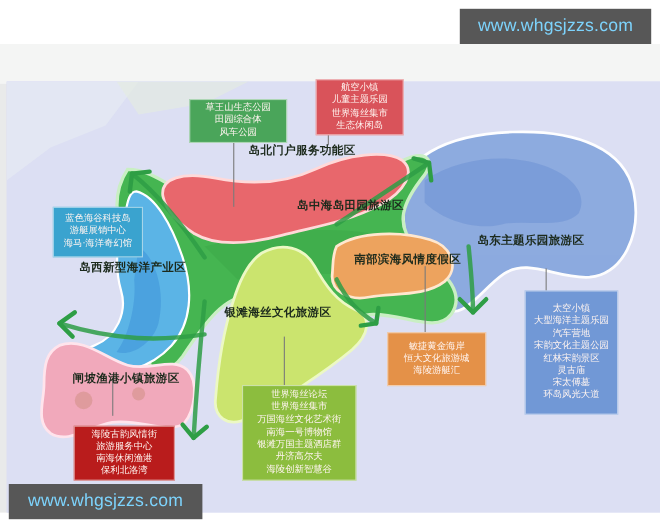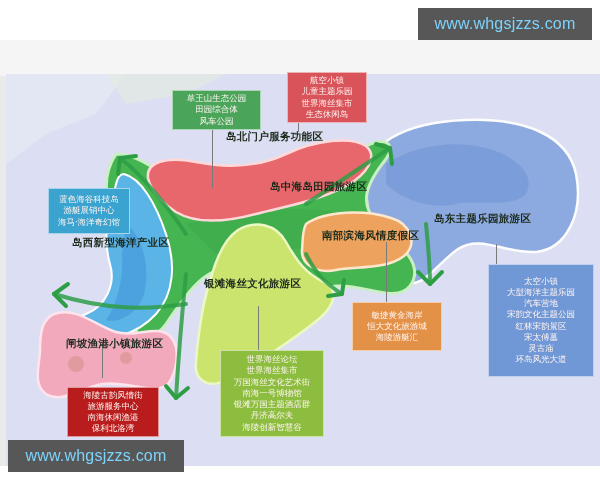--- a/index.html
+++ b/index.html
@@ -138,25 +138,25 @@
   <span>海陵创新智慧谷</span>
 </div>
 
 <div class="info-box" style="left:67px;top:387px;width:92px;height:50px;background:#b91c1c;">
   <span>海陵古韵风情街</span>
   <span>旅游服务中心</span>
   <span>南海休闲渔港</span>
   <span>保利北洛湾</span>
 </div>
 
-<div class="info-box" style="left:488px;top:264px;width:106px;height:113px;background:#7198d6;">
+<div class="info-box" style="left:477px;top:264px;width:85px;height:113px;background:#7198d6;">
   <span>太空小镇</span>
   <span>大型海洋主题乐园</span>
   <span>汽车营地</span>
   <span>宋韵文化主题公园</span>
   <span>红林宋韵景区</span>
+  <span>灵古庙</span>
   <span>宋太傅墓</span>
-  <span>灵古庙</span>
   <span>环岛风光大道</span>
 </div>
 
 <div class="watermark wm-top">www.whgsjzzs.com</div>
 <div class="watermark wm-bottom">www.whgsjzzs.com</div>
 
 </body></html>

